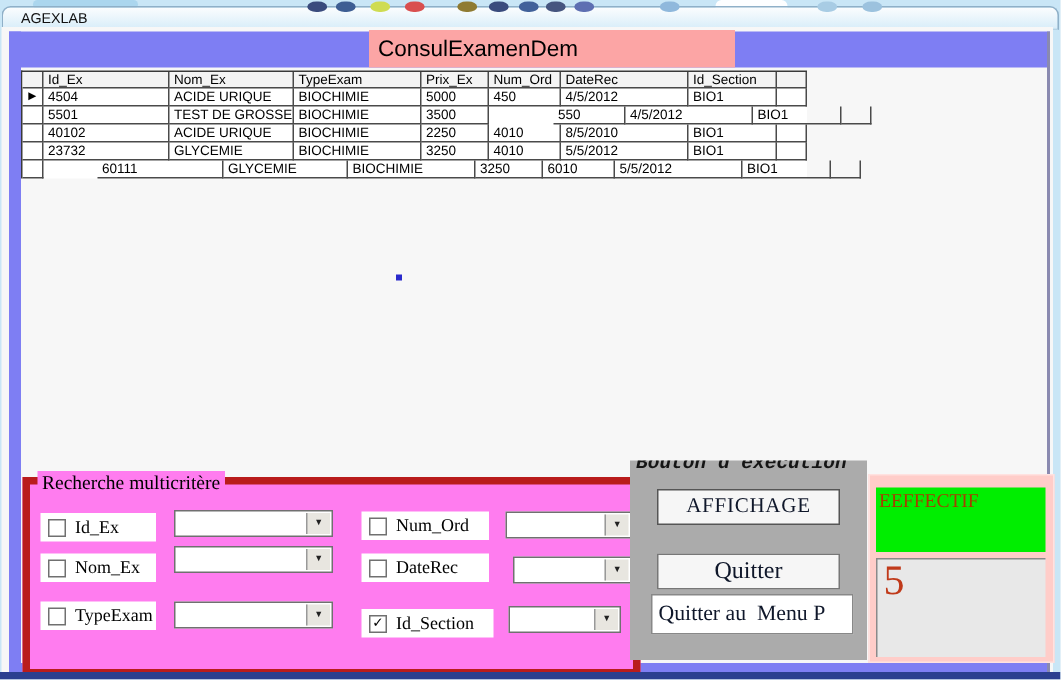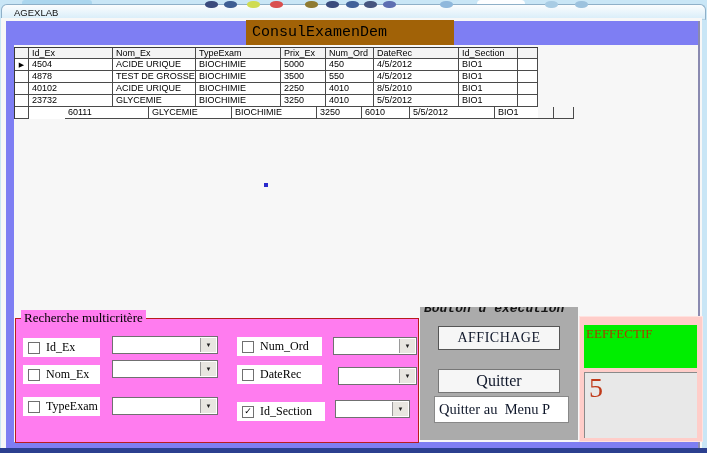--- a/index.html
+++ b/index.html
@@ -18,38 +18,38 @@
   .title-text{position:absolute;left:12px;top:2px;font-size:9.5px;color:#111;}
 
   
   .app-body{position:absolute;left:1px;top:18px;width:701px;height:431px;background:#F7F7F7;z-index:20;}
   .band{position:absolute;left:5px;top:3px;width:694px;height:24px;background:#7E7EF3;}
   .left-strip{position:absolute;left:5px;top:3px;width:8px;height:428px;background:#7E7EF3;}
   .bottom-strip{position:absolute;left:5px;top:424px;width:694px;height:7px;background:#7E7EF3;}
   .right-line{position:absolute;left:697px;top:3px;width:2px;height:428px;background:#8A8AB0;}
   .navy-strip{position:absolute;left:0;top:448px;width:707px;height:5px;background:#2B3F8F;z-index:40;}
 
-  .form-title{position:absolute;left:245px;top:2px;width:208px;height:25px;background:#a16207;
-              font-family:Liberation Mono, monospace;font-size:15px;color:#000;
+  .form-title{position:absolute;left:245px;top:2px;width:244px;height:25px;background:#fca5a5;
+              font-family:Liberation Sans, sans-serif;font-size:15px;color:#000;
               line-height:25px;padding-left:6px;box-sizing:border-box;}
 
   
   .grid{position:absolute;left:13px;top:29px;width:523px;background:#FFF;
         border-top:1px solid #3a3a3a;border-left:1px solid #3a3a3a;font-size:9px;color:#000;}
   .grow{display:flex;height:12px;}
   .ghead{height:11px;background:#F4F4F4;}
   .gcell{border-right:1px solid #4a4a4a;border-bottom:1px solid #4a4a4a;
          padding-left:3px;line-height:11px;overflow:hidden;white-space:nowrap;box-sizing:border-box;flex:none;}
   .selc{padding-left:0;text-align:center;font-size:7px;line-height:12px;}
 
   .blue-dot{position:absolute;left:263px;top:165px;width:4px;height:4px;background:#2A2ACC;}
 
   
   .search-panel{position:absolute;left:14px;top:300px;width:402px;height:123px;background:#FF7CEF;
-                border:1px solid #b91c1c;}
+                border:5px solid #b91c1c;}
   .legend{position:absolute;left:5px;top:-9px;background:#FF7CEF;padding:0 3px;
           font-family:"Liberation Serif",serif;font-size:13px;color:#000;}
   .filter-box{position:absolute;background:#FFF;display:flex;align-items:center;gap:6px;
               padding-left:5px;box-sizing:border-box;height:19px;
               font-family:"Liberation Serif",serif;font-size:12px;color:#000;}
   .chk{width:10px;height:10px;background:#FFF;border:1px solid #707070;font-size:9px;
        line-height:9px;text-align:center;flex:none;box-sizing:content-box;}
   .combo{position:absolute;background:#FFF;border:1px solid #707070;height:18px;width:106px;box-sizing:border-box;}
   .combo-btn{position:absolute;right:1px;top:1px;bottom:1px;width:15px;background:#E8E6E0;
              border-left:1px solid #999;font-size:6px;display:flex;align-items:center;justify-content:center;color:#222;}
@@ -128,25 +128,25 @@
           <div class="gcell" style="width: 83px;">ACIDE URIQUE</div>
           <div class="gcell" style="width: 85px;">BIOCHIMIE</div>
           <div class="gcell" style="width: 45px;">5000</div>
           <div class="gcell" style="width: 48px;">450</div>
           <div class="gcell" style="width: 85px;">4/5/2012</div>
           <div class="gcell" style="width: 59px;">BIO1</div>
           <div class="gcell" style="width: 20px;"></div>
         </div>
         <div class="grow">
           <div class="gcell selc" style="width: 14px;"></div>
-          <div class="gcell" style="width: 84px;">4878</div>
+          <div class="gcell" style="width: 84px;">5501</div>
           <div class="gcell" style="width: 83px;">TEST DE GROSSESSE</div>
           <div class="gcell" style="width: 85px;">BIOCHIMIE</div>
           <div class="gcell" style="width: 45px;">3500</div>
-          <div class="gcell" style="width: 48px;">550</div>
+          <div class="gcell" style="width: 48px; margin-left: 43px;">550</div>
           <div class="gcell" style="width: 85px;">4/5/2012</div>
           <div class="gcell" style="width: 59px;">BIO1</div>
           <div class="gcell" style="width: 20px;"></div>
         </div>
         <div class="grow">
           <div class="gcell selc" style="width: 14px;"></div>
           <div class="gcell" style="width: 84px;">40102</div>
           <div class="gcell" style="width: 83px;">ACIDE URIQUE</div>
           <div class="gcell" style="width: 85px;">BIOCHIMIE</div>
           <div class="gcell" style="width: 45px;">2250</div>

